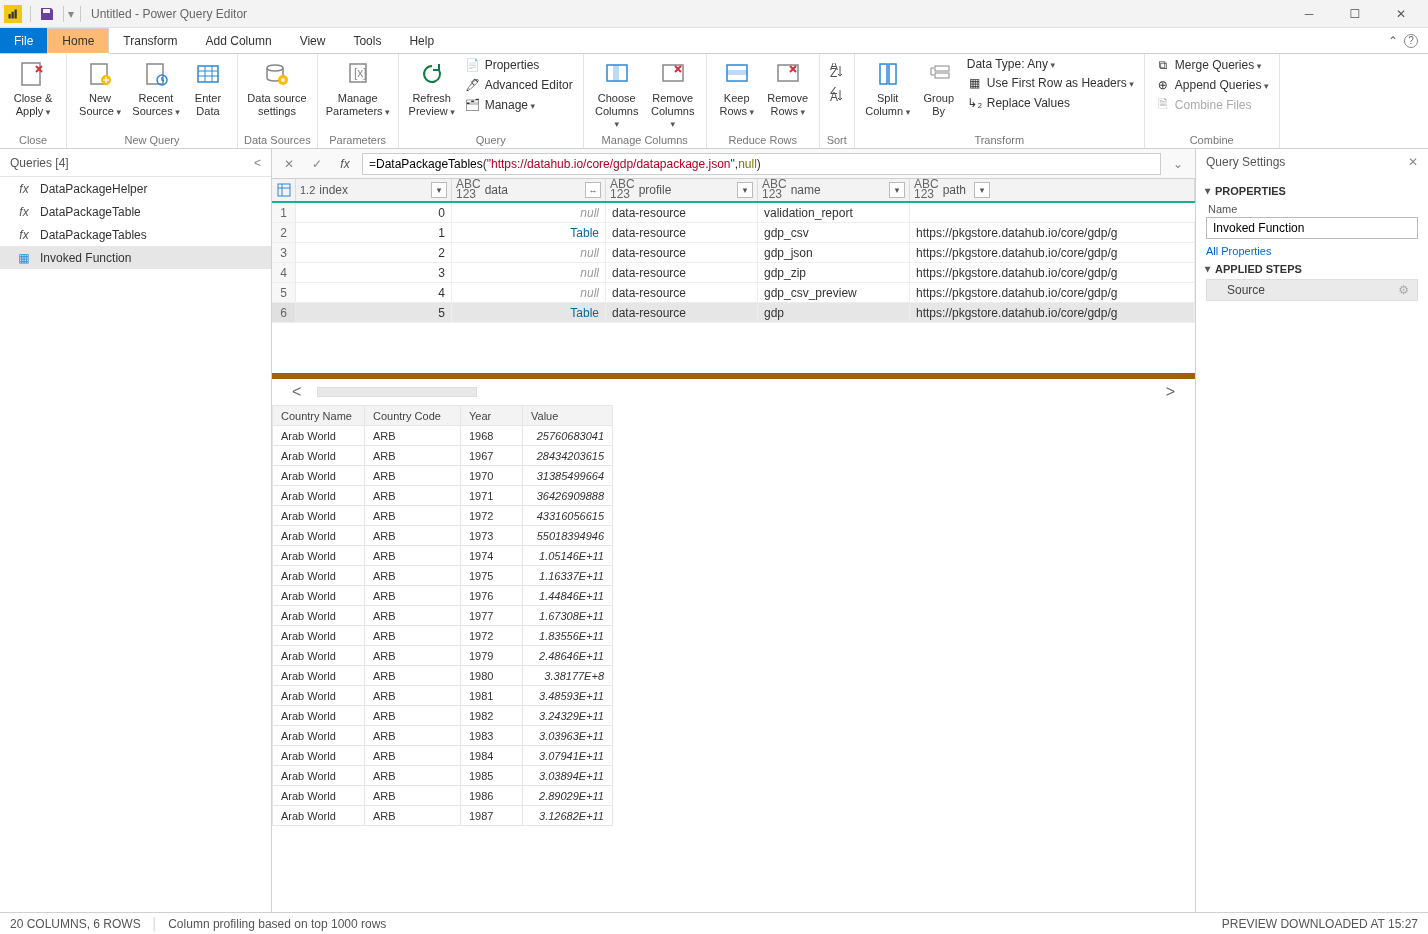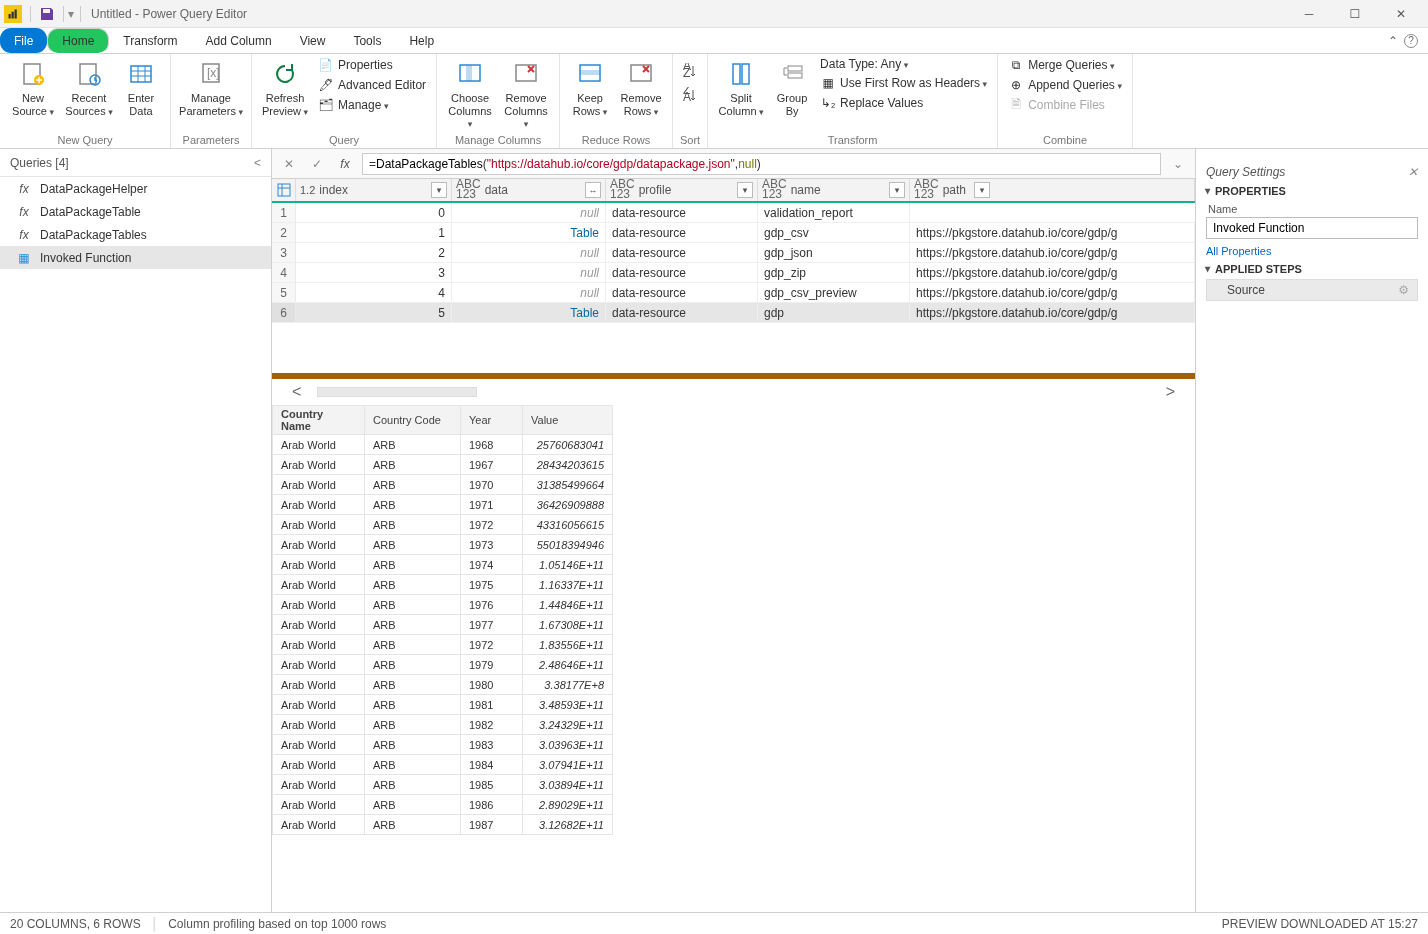--- a/index.html
+++ b/index.html
@@ -10,23 +10,23 @@
 .title-bar .app-icon { width: 18px; height: 18px; background: #f2c811; display: flex; align-items: center; justify-content: center; margin-right: 4px; }
 .title-bar .app-icon svg { width: 12px; height: 12px; }
 .title-bar .qat-sep { width: 1px; height: 16px; background: #ccc; margin: 0 4px; }
 .title-bar .save-icon { width: 16px; height: 16px; margin: 0 4px; color: #6b3fa0; }
 .title-bar .title-text { color: #666; margin-left: 6px; }
 .title-bar .win-controls { margin-left: auto; display: flex; }
 .title-bar .win-btn { width: 46px; height: 28px; display: flex; align-items: center; justify-content: center; color: #555; }
 
 
 .ribbon-tabs { height: 26px; background: #fff; display: flex; align-items: stretch; border-bottom: 1px solid #d0d0d0; }
-.ribbon-tab { padding: 0 14px; display: flex; align-items: center; color: #333; border-radius: 11px; }
+.ribbon-tab { padding: 0 14px; display: flex; align-items: center; color: #333; }
 .ribbon-tab.file { background: #0078d4; color: #fff; }
-.ribbon-tab.active { border: 1px solid #d0d0d0; border-bottom: 1px solid #fff; margin-bottom: -1px; background: #22c55e; }
+.ribbon-tab.active { border: 1px solid #d0d0d0; border-bottom: 1px solid #fff; margin-bottom: -1px; background: #fdba74; }
 .ribbon-collapse { margin-left: auto; padding: 0 10px; display:flex; align-items:center; color:#666; gap:6px; }
 
 
 .ribbon-body { height: 95px; background: #fff; border-bottom: 1px solid #d0d0d0; display: flex; }
 .rgroup { display: flex; flex-direction: column; border-right: 1px solid #e5e5e5; padding: 2px 6px 0 6px; }
 .rgroup-row { display: flex; flex: 1; align-items: flex-start; gap: 2px; }
 .rgroup-label { text-align: center; font-size: 11px; color: #777; padding: 1px 0 2px 0; }
 .big-btn { display: flex; flex-direction: column; align-items: center; justify-content: flex-start; width: 54px; padding: 2px 2px; text-align: center; line-height: 1.15; }
 .big-btn .ico { width: 32px; height: 32px; display:flex; align-items:center; justify-content:center; margin-bottom: 2px; }
 .big-btn .lbl { font-size: 11px; }
@@ -81,27 +81,27 @@
 .pager { height:26px; display:flex; align-items:center; padding:0 10px; color:#888;}
 .pager .arrow { padding:0 10px; font-size:16px; color:#666;}
 .pager .track { flex:0 0 160px; height:10px; background:#e8e8e8; margin-left:6px; border:1px solid #ddd;}
 .pager .spacer { flex:1;}
 
 .preview-wrap { flex:1; overflow:auto; background:#fff;}
 table.preview { border-collapse:collapse; }
 table.preview th, table.preview td { border:1px solid #e5e5e5; padding:2px 8px; font-size:11px; height:20px; text-align:left;}
 table.preview th { background:#f3f3f3; font-weight:normal; color:#444;}
 table.preview td.val { text-align:right; font-style:italic; color:#333;}
-table.preview .c-name { width:92px;font-weight:bold;}
+table.preview .c-name { width:92px;}
 table.preview .c-code { width:96px;}
 table.preview .c-year { width:62px;}
 table.preview .c-val  { width:90px;}
 
 .settings-pane { width:232px; display:flex; flex-direction:column; padding:6px 10px;}
-.settings-pane .sp-header { display:flex; align-items:flex-end; color:#555; height:24px;font-style:italic;}
+.settings-pane .sp-header { display:flex; align-items:flex-start; color:#555; height:24px;}
 .settings-pane .sp-close { margin-left:auto; color:#888;}
 .sp-section { margin-top:6px;}
 .sp-section-h { font-weight:600; color:#333; font-size:11px; display:flex; align-items:center; gap:4px;}
 .sp-section-h::before { content:"\25B8"; color:#555; transform:rotate(90deg); font-size:10px;}
 .sp-label { font-size:11px; color:#555; margin:6px 0 2px 2px;}
 .sp-input { width:100%; height:22px; border:1px solid #bbb; padding:0 6px;}
 .sp-link { color:#0066cc; font-size:11px; margin-top:6px; display:block;}
 .step-item { height:22px; display:flex; align-items:center; padding:0 8px 0 20px; background:#eaeaea; border:1px solid #ddd; margin-top:4px; justify-content:space-between; color:#444;}
 .step-item .gear { color:#aaa;}
 
@@ -147,20 +147,36 @@
   <div class="ribbon-tab">Tools</div>
   <div class="ribbon-tab">Help</div>
   <div class="ribbon-collapse">
     <span>⌃</span>
     <span style="border:1px solid #888;border-radius:50%;width:14px;height:14px;display:flex;align-items:center;justify-content:center;font-size:10px;">?</span>
   </div>
 </div>
 
 <div class="ribbon-body">
 
+  <div class="rgroup">
+    <div class="rgroup-row">
+      <div class="big-btn">
+        <div class="ico">
+            <svg width="28" height="28" viewBox="0 0 28 28">
+              <rect x="3" y="3" width="18" height="22" fill="none" stroke="#888" stroke-width="1.5"></rect>
+              <path d="M17 6 L23 12" stroke="#d13438" stroke-width="2"></path>
+              <path d="M23 6 L17 12" stroke="#d13438" stroke-width="2"></path>
+            </svg>
+          </div>
+        <div class="lbl caret" style="white-space:pre-line">Close &amp;
+Apply</div>
+      </div>
+    </div>
+    <div class="rgroup-label">Close</div>
+  </div>
 
   <div class="rgroup">
     <div class="rgroup-row">
       <div class="big-btn">
         <div class="ico">
             <svg width="28" height="28" viewBox="0 0 28 28">
               <rect x="5" y="4" width="16" height="20" fill="none" stroke="#888" stroke-width="1.5"></rect>
               <circle cx="20" cy="20" r="5" fill="#ffb900"></circle>
               <path d="M20 17v6M17 20h6" stroke="#fff" stroke-width="1.5"></path>
             </svg>
@@ -189,20 +205,37 @@
               <line x1="18" y1="6" x2="18" y2="22" stroke="#2b88d8"></line>
             </svg>
           </div>
         <div class="lbl" style="white-space:pre-line">Enter
 Data</div>
       </div>
     </div>
     <div class="rgroup-label">New Query</div>
   </div>
 
+  <div class="rgroup">
+    <div class="rgroup-row">
+      <div class="big-btn" style="width:66px">
+        <div class="ico">
+            <svg width="28" height="28" viewBox="0 0 28 28">
+              <ellipse cx="12" cy="8" rx="8" ry="3" fill="none" stroke="#888" stroke-width="1.5"></ellipse>
+              <path d="M4 8v10c0 1.7 3.6 3 8 3s8-1.3 8-3V8" fill="none" stroke="#888" stroke-width="1.5"></path>
+              <circle cx="20" cy="20" r="5" fill="#ffb900"></circle>
+              <circle cx="20" cy="20" r="2" fill="#fff"></circle>
+            </svg>
+          </div>
+        <div class="lbl" style="white-space:pre-line">Data source
+settings</div>
+      </div>
+    </div>
+    <div class="rgroup-label">Data Sources</div>
+  </div>
 
   <div class="rgroup">
     <div class="rgroup-row">
       <div class="big-btn" style="width:68px">
         <div class="ico">
             <svg width="28" height="28" viewBox="0 0 28 28">
               <rect x="6" y="4" width="16" height="18" fill="none" stroke="#888" stroke-width="1.5"></rect>
               <text x="10" y="17" font-size="10" fill="#888">[x]</text>
             </svg>
           </div>

